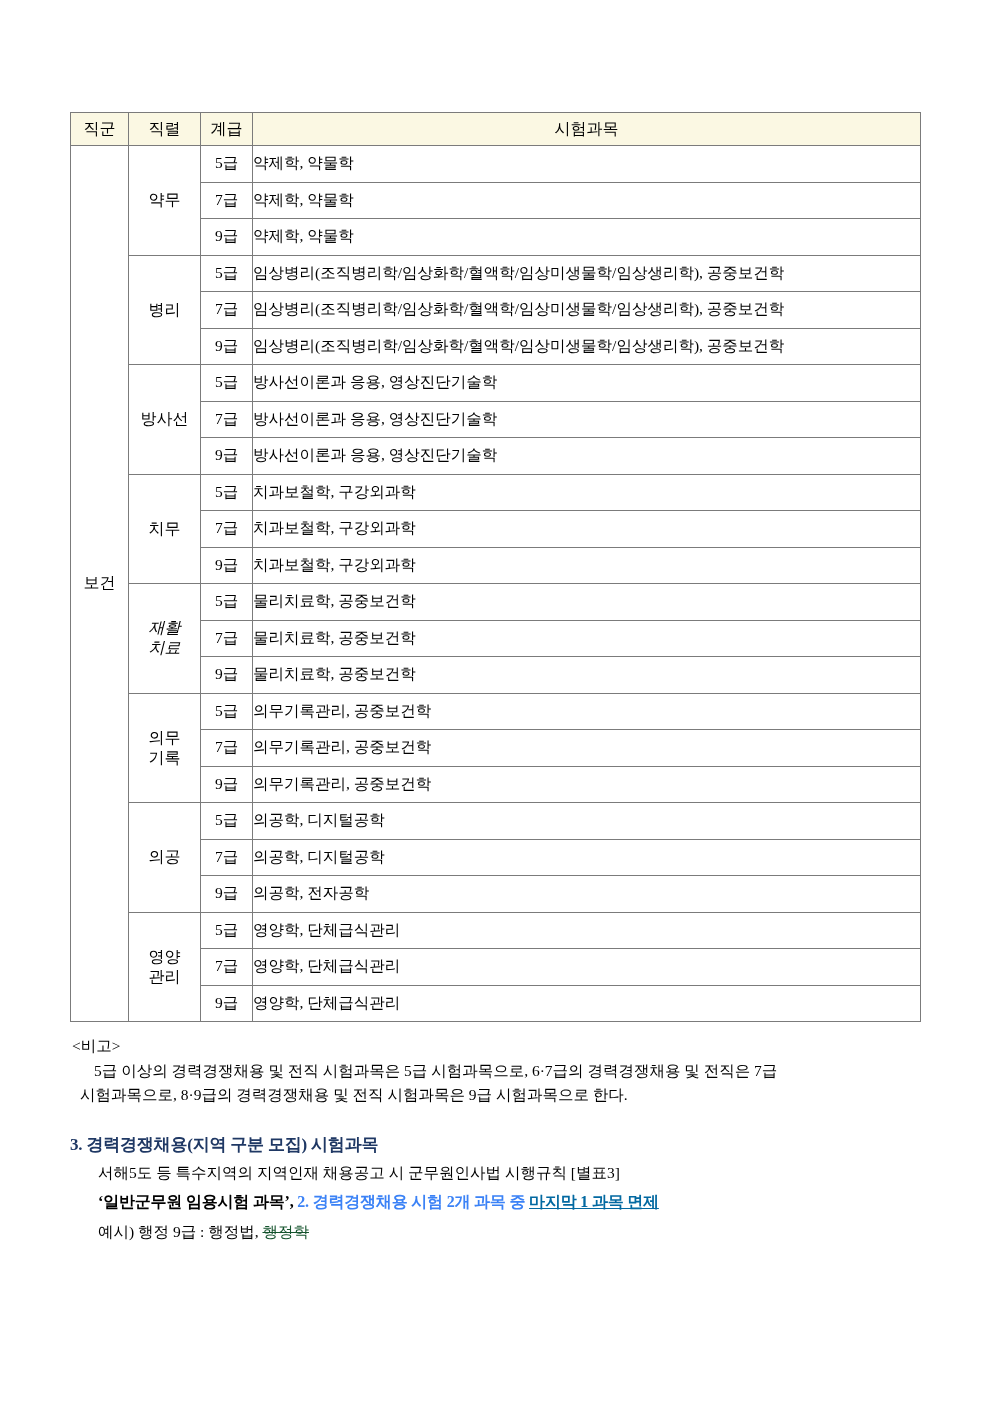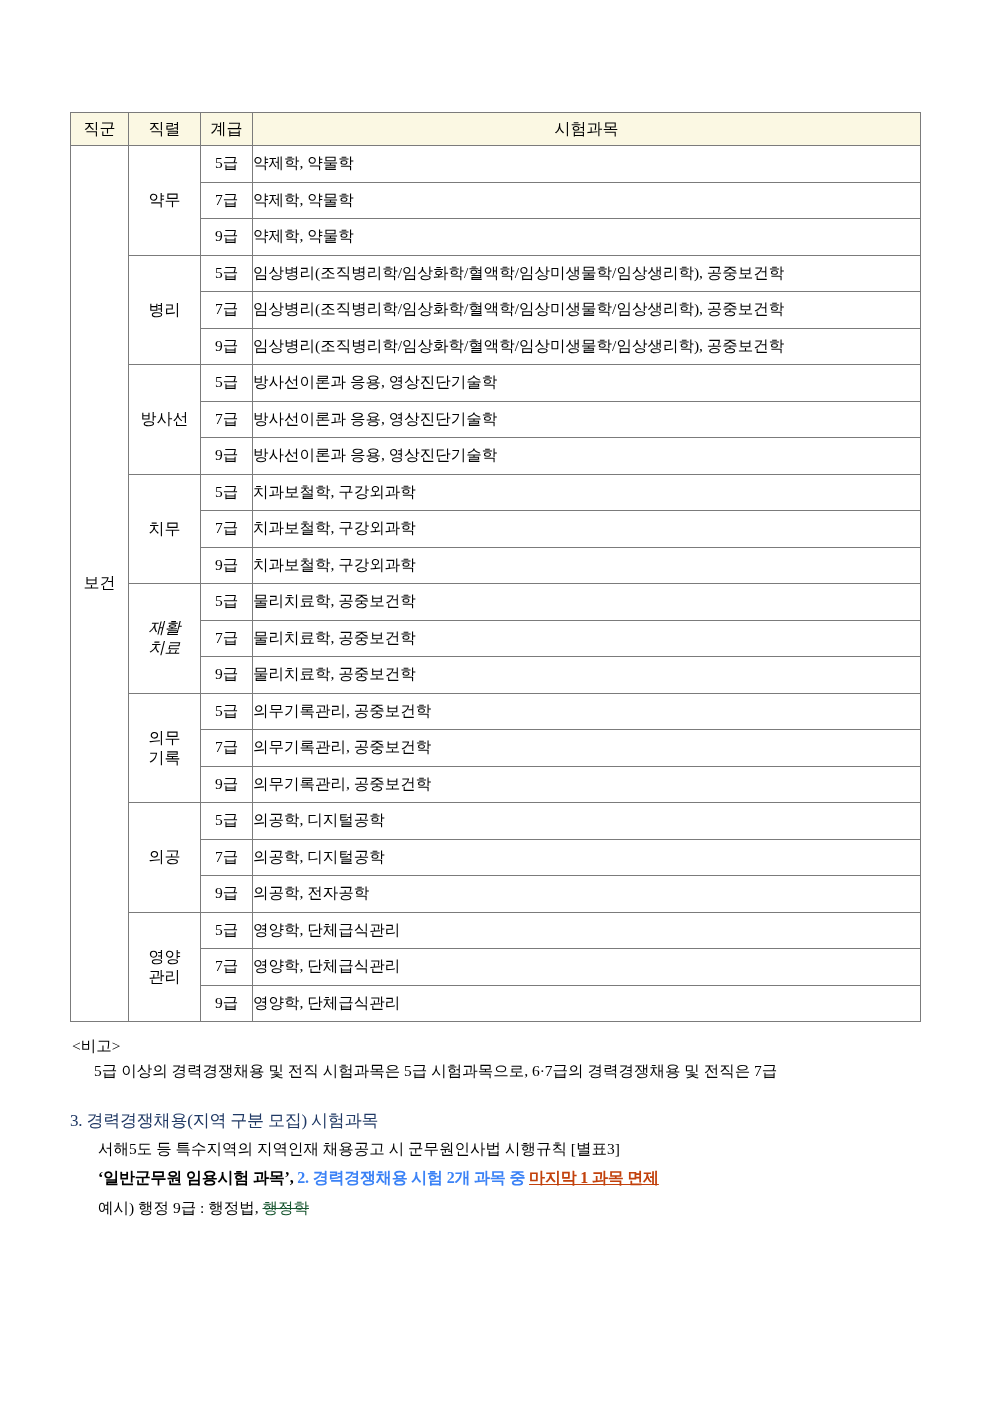--- a/index.html
+++ b/index.html
@@ -79,37 +79,37 @@
     line-height: 1.55;
     text-align: justify;
     margin-top: 2px;
     padding-left: 10px;
   }
   .remark-body .indent { display: block; text-indent: 14px; }
 
   .section-title {
     margin-top: 26px;
     font-size: 17px;
-    font-weight: normal;
+    font-weight: bold;
     color: #1f3864;
     letter-spacing: -0.2px;
   }
   .para {
     font-size: 15.5px;
     line-height: 1.62;
     padding-left: 28px;
     margin-top: 4px;
   }
   .para-bold {
     font-weight: bold;
     font-size: 16px;
     letter-spacing: -0.2px;
   }
   .red { color: #3b82f6; }
-  .ul-red { color: #c2410c; text-decoration: underline; }
+  .ul-red { color: #0369a1; text-decoration: underline; }
   .strike-red { color: #14532d; text-decoration: line-through; }
 
   .page-number {
     position: absolute;
     bottom: 44px;
     left: 0;
     width: 991px;
     text-align: center;
     font-size: 16px;
     font-weight: bold;
@@ -243,20 +243,21 @@
         <tr>
           <td class="c-grade">9급</td>
           <td class="c-subject">영양학,  단체급식관리</td>
         </tr>
       </tbody>
   </table>
 
   <div class="remark-head">&lt;비고&gt;</div>
   <div class="remark-body">
     <span class="indent">5급 이상의 경력경쟁채용 및 전직 시험과목은 5급 시험과목으로, 6·7급의 경력경쟁채용 및 전직은 7급</span>
+    <span>시험과목으로, 8·9급의 경력경쟁채용 및 전직 시험과목은 9급 시험과목으로 한다.</span>
   </div>
 
   <div class="section-title">3. 경력경쟁채용(지역 구분 모집) 시험과목</div>
   <div class="para">서해5도 등 특수지역의 지역인재 채용공고 시 군무원인사법 시행규칙 [별표3]</div>
   <div class="para para-bold">
     <span>‘일반군무원 임용시험 과목’, </span><span class="red">2. 경력경쟁채용 시험 2개 과목 중 </span><span class="ul-red">마지막 1 과목 면제</span>
   </div>
   <div class="para">
     <span>예시) 행정 9급 : 행정법, </span><span class="strike-red">행정학</span>
   </div>

